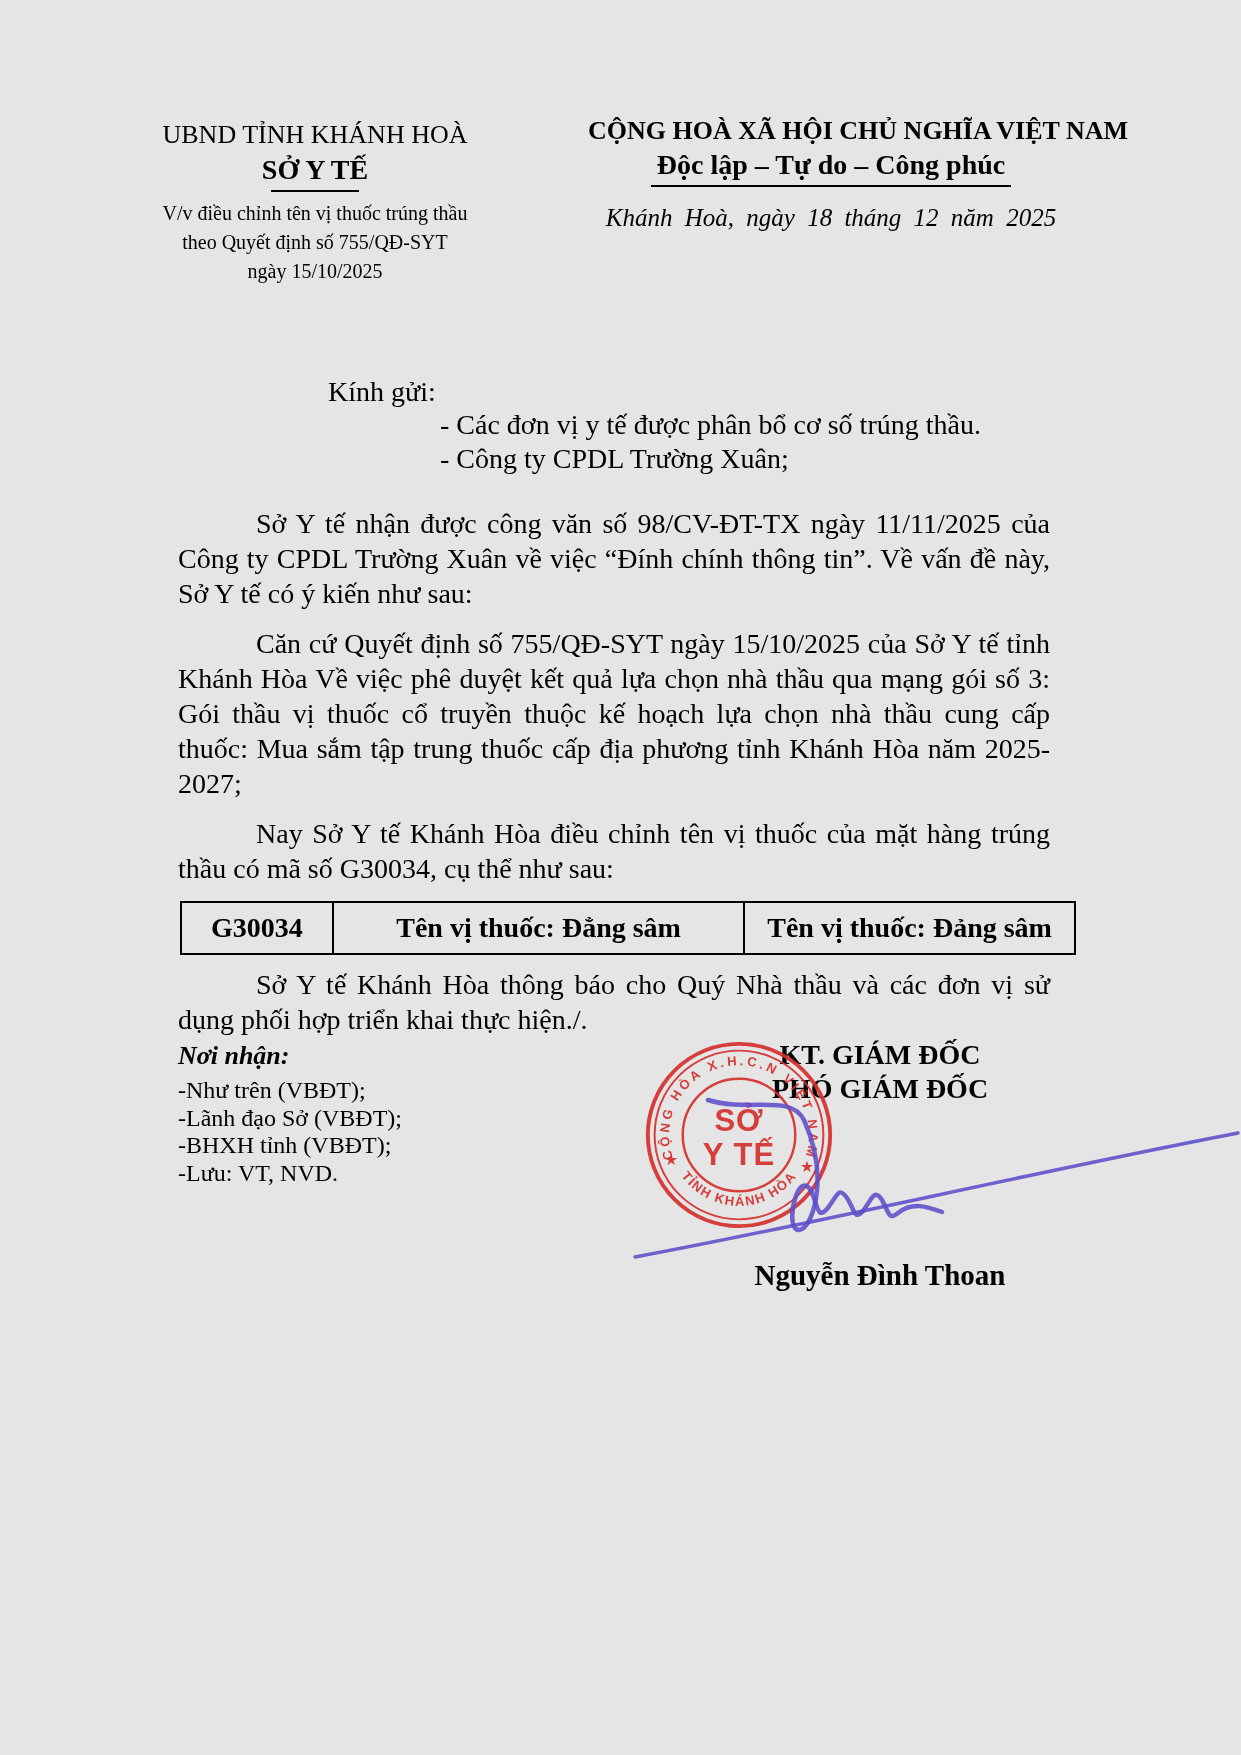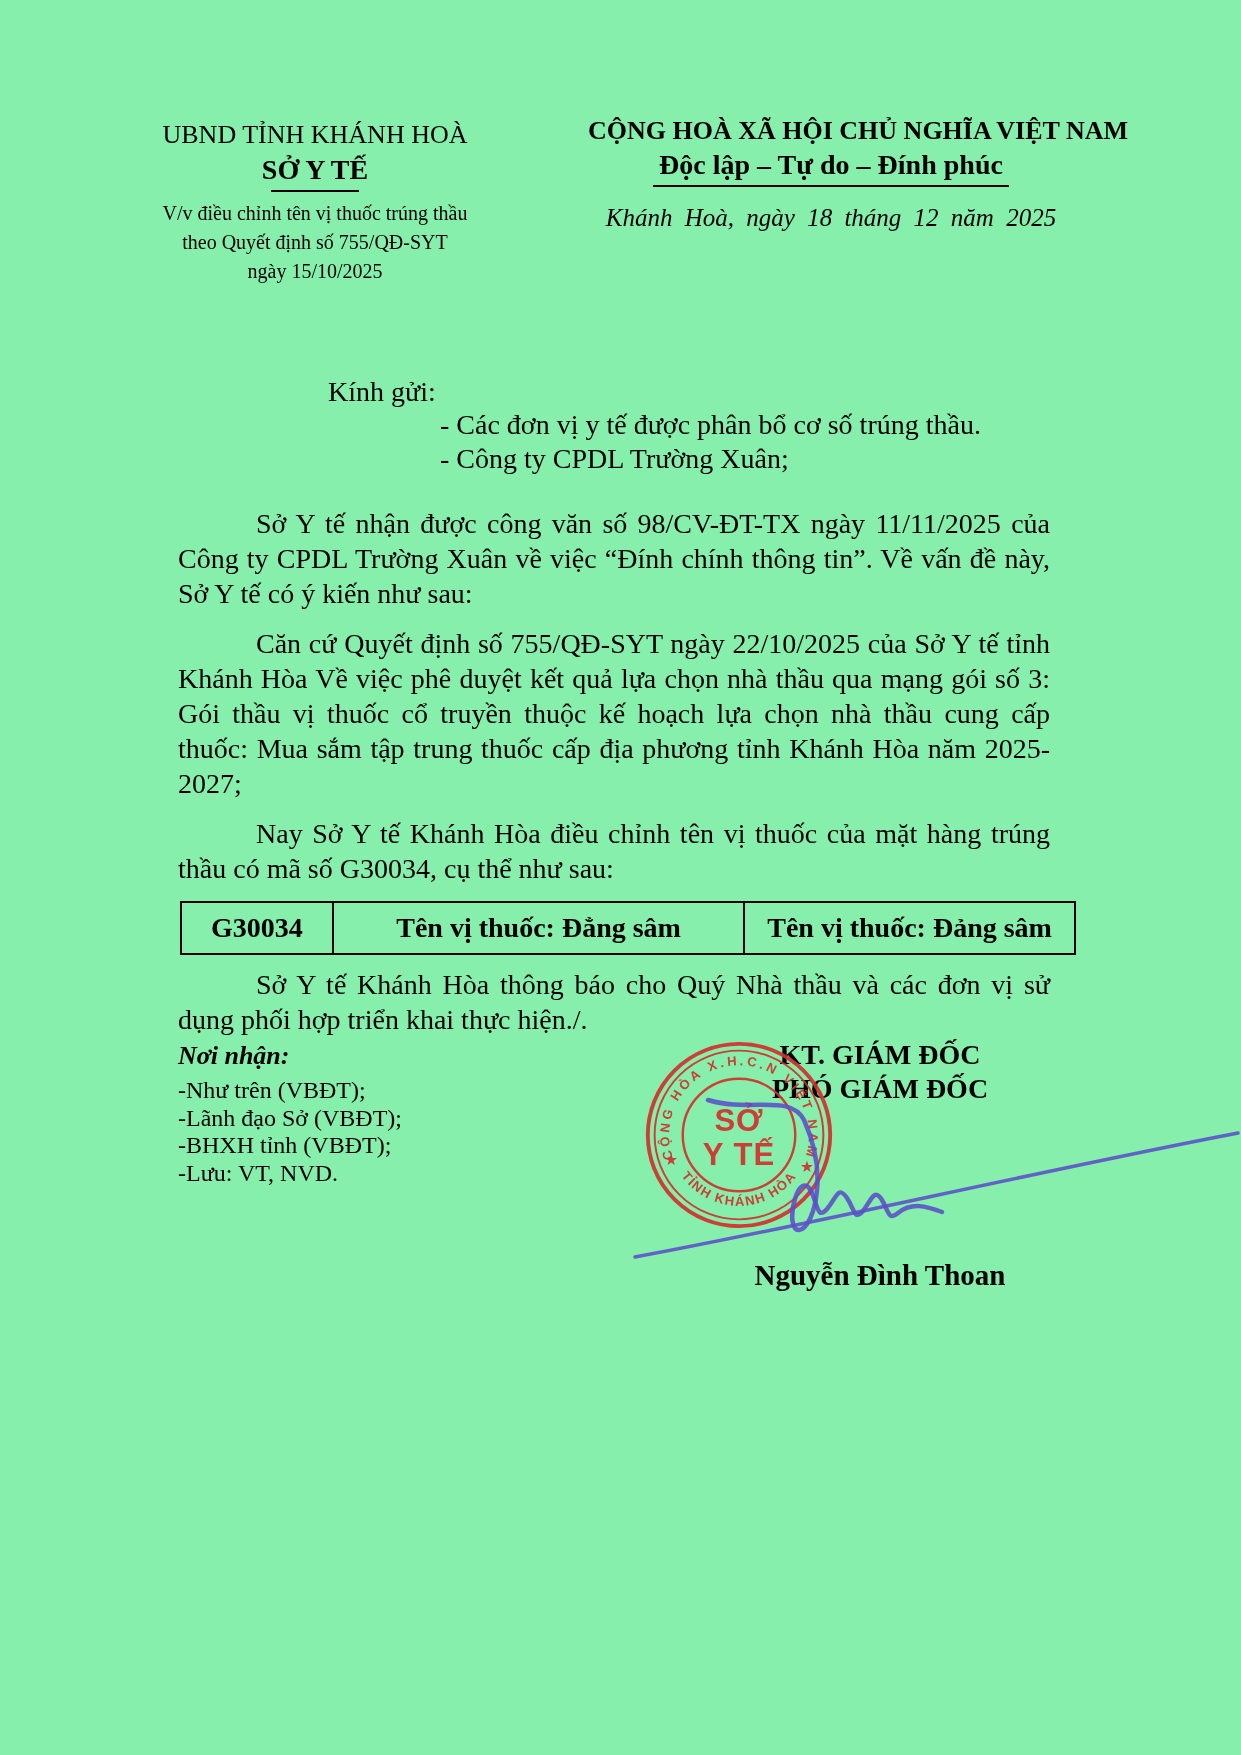--- a/index.html
+++ b/index.html
@@ -1,18 +1,18 @@
 <!DOCTYPE html>
 <html lang="vi"><head>
 <meta charset="utf-8">
 <style>
   html,body{margin:0;padding:0;background:#888;}
   .page{
     position:relative; width:1241px; height:1755px; margin:0 auto;
-    background:#86efac; color:#000;
+    background:#e5e5e5; color:#000;
     font-family:"Liberation Serif","DejaVu Serif",serif;
     overflow:hidden;
   }
 
   
   .hdr-left{position:absolute; left:110px; top:118px; width:410px; text-align:center;}
   .hdr-left .org-parent{font-size:26px; line-height:34px;}
   .hdr-left .org{font-size:28px; line-height:36px; font-weight:bold;}
   .hdr-left .short-rule{width:88px; border-bottom:2px solid #000; margin:2px auto 0;}
   .hdr-left .doc-no{font-size:27px; line-height:34px; margin-top:12px;}
@@ -73,33 +73,33 @@
     <div class="short-rule"></div>
     <div class="subject-wrap">
       <div class="subject">V/v điều chỉnh tên vị thuốc trúng thầu</div>
       <div class="subject">theo Quyết định số 755/QĐ-SYT</div>
       <div class="subject">ngày 15/10/2025</div>
     </div>
   </div>
 
   <div class="hdr-right">
     <div class="motto1">CỘNG HOÀ XÃ HỘI CHỦ NGHĨA VIỆT NAM</div>
-    <div><span class="motto2">Độc lập – Tự do – Đính phúc</span></div>
+    <div><span class="motto2">Độc lập – Tự do – Công phúc</span></div>
     <div class="date-line">Khánh Hoà, ngày 18 tháng 12 năm 2025</div>
   </div>
 
   <div class="kinh-gui">Kính gửi:</div>
   <div class="rcp-items">
     <div>- Các đơn vị y tế được phân bổ cơ số trúng thầu.</div>
     <div>- Công ty CPDL Trường Xuân;</div>
   </div>
 
   <div class="body-text">
     <p>Sở Y tế nhận được công văn số 98/CV-ĐT-TX ngày 11/11/2025 của Công ty CPDL Trường Xuân về việc “Đính chính thông tin”. Về vấn đề này, Sở Y tế có ý kiến như sau:</p>
-    <p>Căn cứ Quyết định số 755/QĐ-SYT ngày 22/10/2025 của Sở Y tế tỉnh Khánh Hòa Về việc phê duyệt kết quả lựa chọn nhà thầu qua mạng gói số 3: Gói thầu vị thuốc cổ truyền thuộc kế hoạch lựa chọn nhà thầu cung cấp thuốc: Mua sắm tập trung thuốc cấp địa phương tỉnh Khánh Hòa năm 2025-2027;</p>
+    <p>Căn cứ Quyết định số 755/QĐ-SYT ngày 15/10/2025 của Sở Y tế tỉnh Khánh Hòa Về việc phê duyệt kết quả lựa chọn nhà thầu qua mạng gói số 3: Gói thầu vị thuốc cổ truyền thuộc kế hoạch lựa chọn nhà thầu cung cấp thuốc: Mua sắm tập trung thuốc cấp địa phương tỉnh Khánh Hòa năm 2025-2027;</p>
     <p>Nay Sở Y tế Khánh Hòa điều chỉnh tên vị thuốc của mặt hàng trúng thầu có mã số G30034, cụ thể như sau:</p>
 
     <table class="adj">
       <colgroup>
           <col style="width:17%">
           <col style="width:46%">
           <col style="width:37%">
         </colgroup>
       <tbody>
       <tr>

